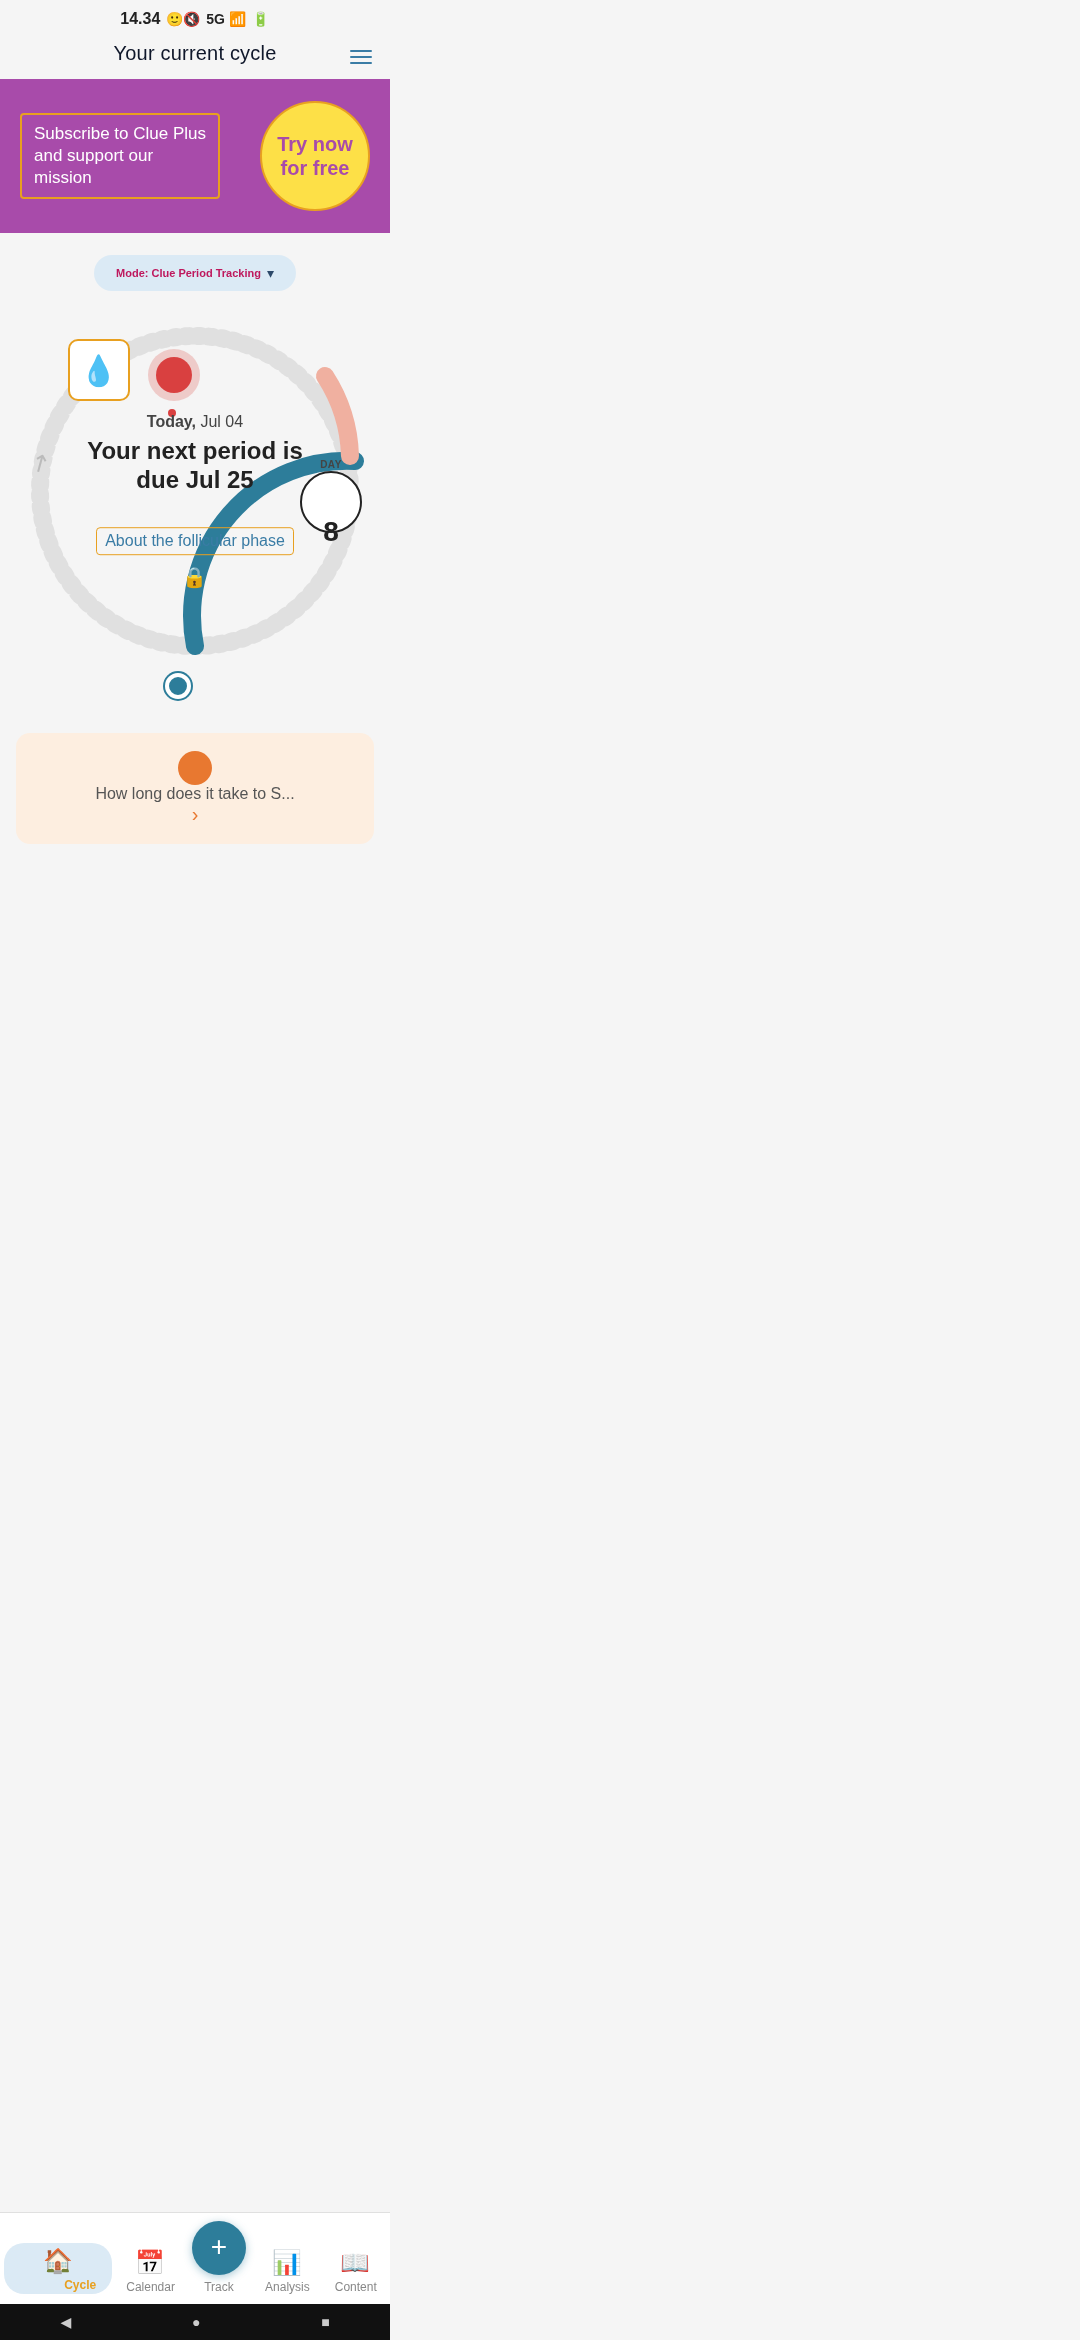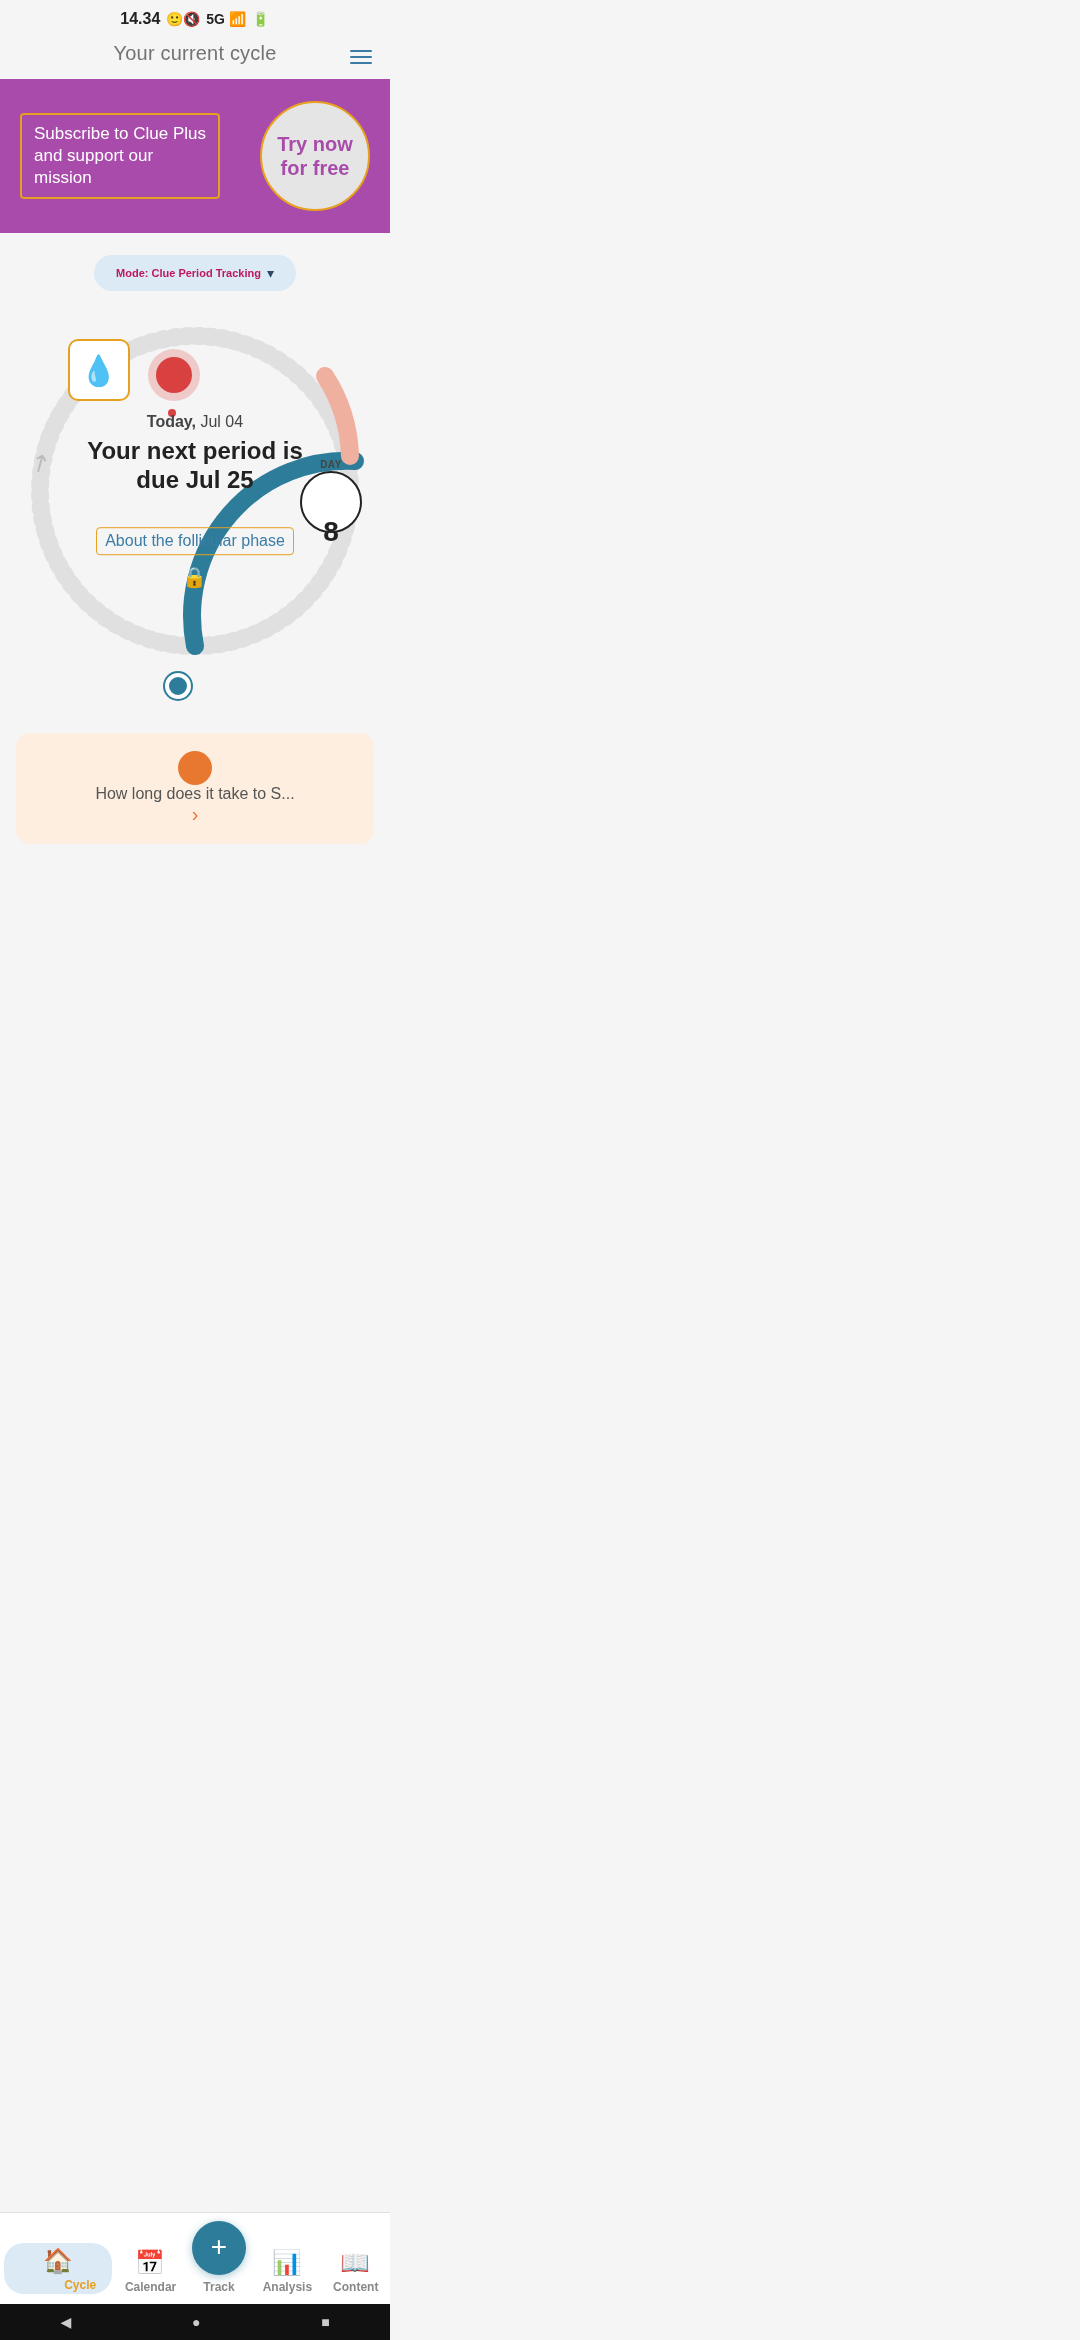--- a/index.html
+++ b/index.html
@@ -39,21 +39,21 @@
       background: #f5f5f5;
       display: flex;
       justify-content: center;
       align-items: center;
       padding: 8px 18px 14px;
       position: relative;
     }
     .header-title {
       font-size: 20px;
       font-weight: 500;
-      color: #737373;
+      color: #0f172a;
       letter-spacing: 0.2px;
     }
     .header-menu {
       position: absolute;
       right: 18px;
       top: 50%;
       transform: translateY(-50%);
       cursor: pointer;
       display: flex;
       flex-direction: column;
@@ -83,21 +83,21 @@
     }
     .banner-text {
       color: #fff;
       font-size: 17px;
       font-weight: 500;
       line-height: 1.3;
     }
     .banner-circle {
       width: 110px;
       height: 110px;
-      background: #e5e5e5;
+      background: #fde047;
       border-radius: 50%;
       display: flex;
       align-items: center;
       justify-content: center;
       border: 2px solid #e8a020;
       flex-shrink: 0;
     }
     .banner-cta {
       color: #a84baa;
       font-size: 20px;
@@ -337,21 +337,21 @@
     .nav-icon {
       font-size: 24px;
       color: #888;
     }
     .nav-icon.active {
       color: #3a7ca5;
     }
     .nav-label {
       font-size: 12px;
       color: #888;
-      font-weight: 700;
+      font-weight: 400;
     }
     .nav-label.active {
       color: #e8a020;
       font-weight: 700;
       margin-left: 44px;
     }
     .nav-item-cycle {
       background: #dbeaf5;
       border-radius: 20px;
       padding: 4px 16px 2px;

